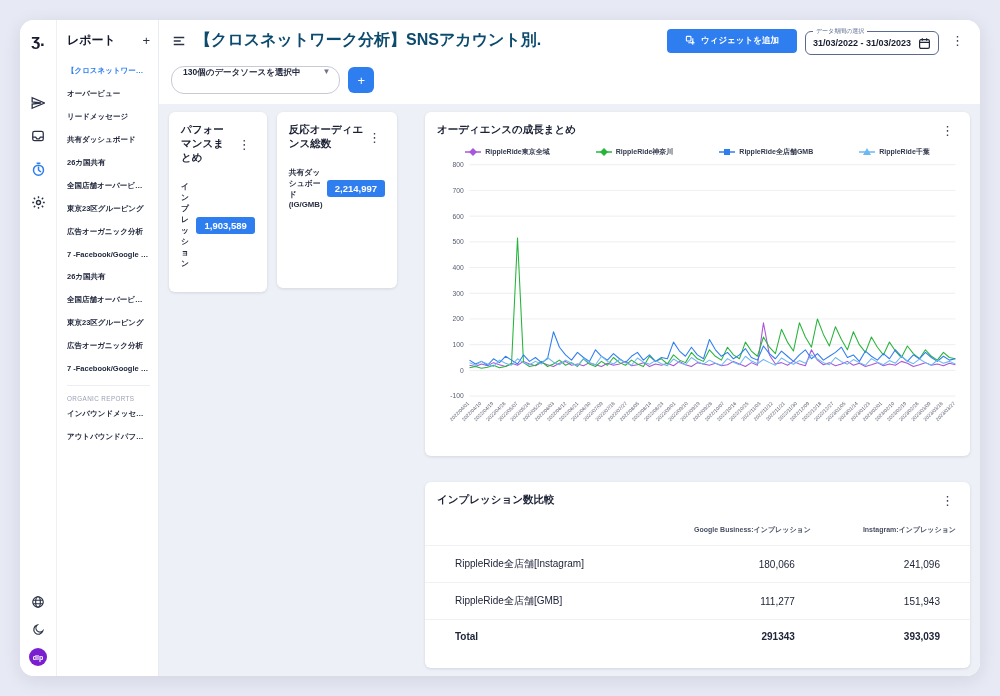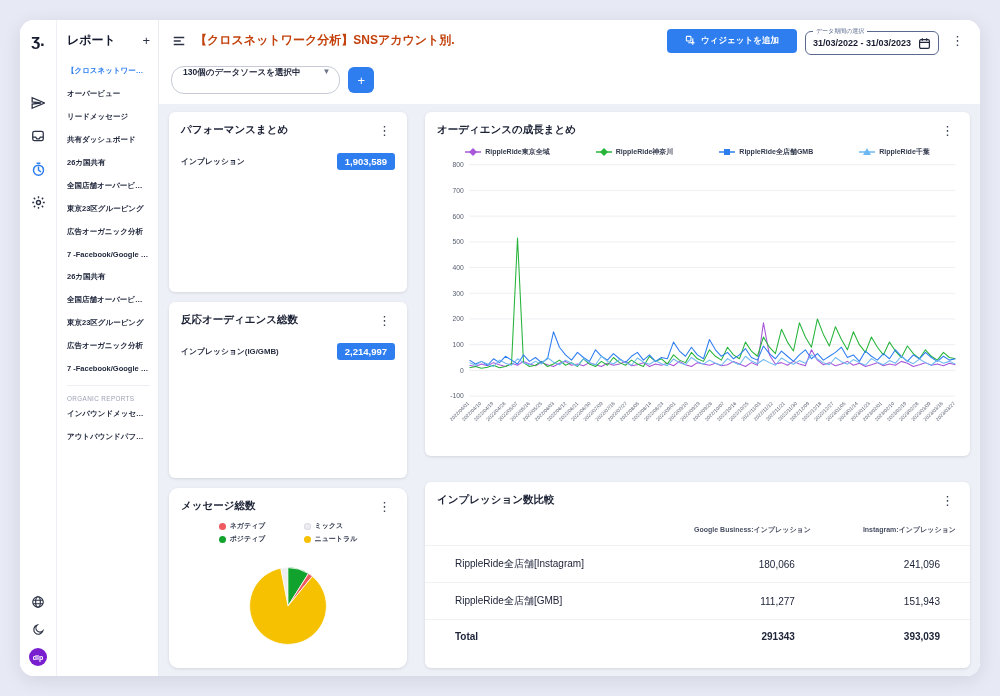--- a/index.html
+++ b/index.html
@@ -17,36 +17,36 @@
   .sidebar{width:102px;border-right:1px solid #e9ebf2;box-sizing:border-box;padding:12px 8px 8px 10px;display:flex;flex-direction:column;overflow:hidden;}
   .side-head{display:flex;justify-content:space-between;align-items:center;margin-bottom:10px;}
   .side-title{font-size:12px;font-weight:700;color:#14192e;}
   .side-plus{font-size:13px;color:#2b3146;cursor:pointer;line-height:1;}
   .side-item{font-size:7.5px;color:#232a3f;font-weight:600;padding:6.5px 0;cursor:pointer;white-space:nowrap;overflow:hidden;text-overflow:ellipsis;}
   .side-item.active{color:#2e7ef0;}
   .side-section{border-top:1px solid #edeef4;margin-top:6px;padding-top:9px;font-size:6.3px;color:#9aa1b5;letter-spacing:.4px;}
   
   .main{flex:1;display:flex;flex-direction:column;background:#fff;min-width:0;}
   .hdr{height:41px;display:flex;align-items:center;padding:0 12px;box-sizing:border-box;gap:8px;}
-  .hdr-title{font-size:12px;font-weight:700;color:#c2410c;flex:0 0 auto;}
+  .hdr-title{font-size:16px;font-weight:700;color:#0c4a6e;flex:0 0 auto;}
   .hdr-spacer{flex:1;}
   .btn-blue{background:#2e7ef0;color:#fff;border:none;border-radius:4px;font-size:8.5px;font-weight:600;
     padding:6px 18px;display:flex;align-items:center;gap:5px;cursor:pointer;font-family:inherit;}
   .date-field{border:1px solid #5a6a8f;border-radius:6px;margin:0;padding:1px 7px 4px;position:relative;display:flex;align-items:center;gap:7px;cursor:pointer;}
   .date-field legend{font-size:6px;color:#5a6a8f;padding:0 3px;}
   .date-value{font-size:9px;font-weight:700;color:#171c30;}
   .kebab{font-size:13px;color:#3a4155;cursor:pointer;padding:0 4px;line-height:1;}
   .toolbar{padding:5px 12px 10px;display:flex;gap:8px;align-items:center;}
   .select{border:1px solid #c7cad6;border-radius:13px;height:26px;display:flex;align-items:flex-start;gap:22px;padding:0 9px 0 11px;cursor:pointer;}
   .select-label{font-size:8.5px;font-weight:600;color:#23293d;}
   .caret{font-size:8px;color:#6c7488;}
   .sq-plus{width:26px;height:26px;border-radius:6px;background:#2e7ef0;color:#fff;border:none;font-size:13px;display:flex;align-items:center;justify-content:center;cursor:pointer;}
   
   .content{flex:1;background:#eef0f7;padding:8px 10px;display:flex;gap:10px;box-sizing:border-box;min-height:0;}
-  .col-left{width:238px;display:flex;flex-direction:column;gap:10px;flex:0 0 auto;}
+  .col-left{width:238px;display:flex;flex-direction:row;gap:10px;flex:0 0 auto;}
   .col-right{flex:1;display:flex;flex-direction:column;gap:26px;min-width:0;margin-left:8px;}
   .card{background:#fff;border-radius:6px;box-shadow:0 1px 3px rgba(25,30,60,.12);display:flex;flex-direction:column;overflow:hidden;}
   .card-head{display:flex;justify-content:space-between;align-items:center;padding:11px 12px 6px;}
   .card-title{font-size:10.5px;font-weight:700;color:#1b2134;}
   .perf-rows{display:flex;flex-direction:column;}
   .perf-row{display:flex;justify-content:space-between;align-items:center;padding:10px 12px;border-bottom:1px solid #f0f1f5;}
   .perf-row:last-child{border-bottom:none;}
   .perf-label{font-size:7.8px;font-weight:600;color:#2a3044;}
   .badge{background:#2e7ef0;color:#fff;font-size:9.5px;font-weight:600;border-radius:3px;padding:3px 8px;}
   
@@ -195,21 +195,21 @@
             </div>
         </div>
 
         <div class="card" style="height:176px;">
           <div class="card-head">
             <span class="card-title">反応オーディエンス総数</span>
             <span class="kebab">⋮</span>
           </div>
           <div class="perf-rows" id="aud-rows">
               <div class="perf-row">
-                <span class="perf-label">インプレッション(IG/GMB)</span>
+                <span class="perf-label">共有ダッシュボード(IG/GMB)</span>
                 <span class="badge">2,214,997</span>
               </div>
             </div>
         </div>
 
         <div class="card" style="flex:1;border-radius:9px;">
           <div class="card-head">
             <span class="card-title">メッセージ総数</span>
             <span class="kebab">⋮</span>
           </div>

